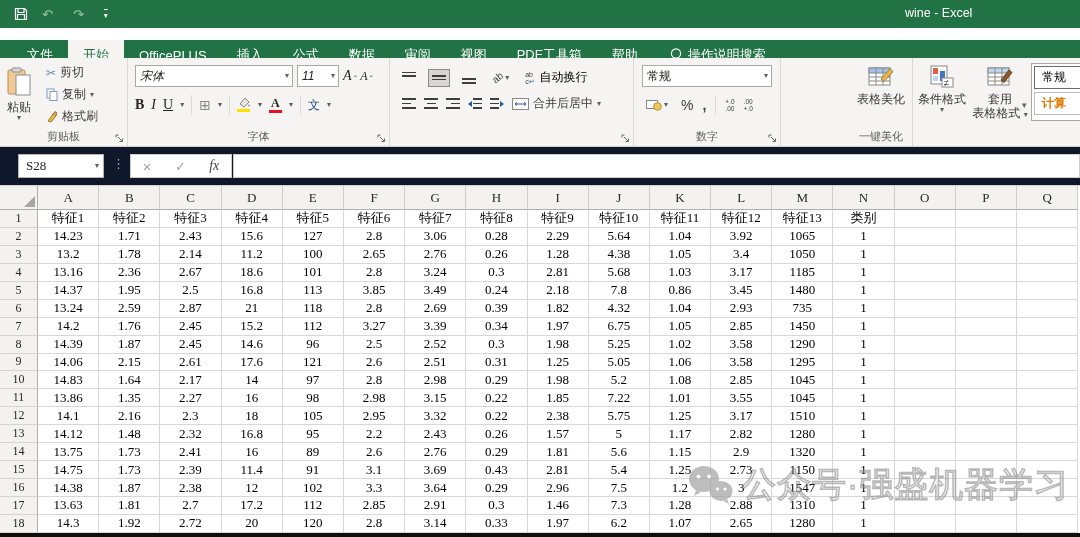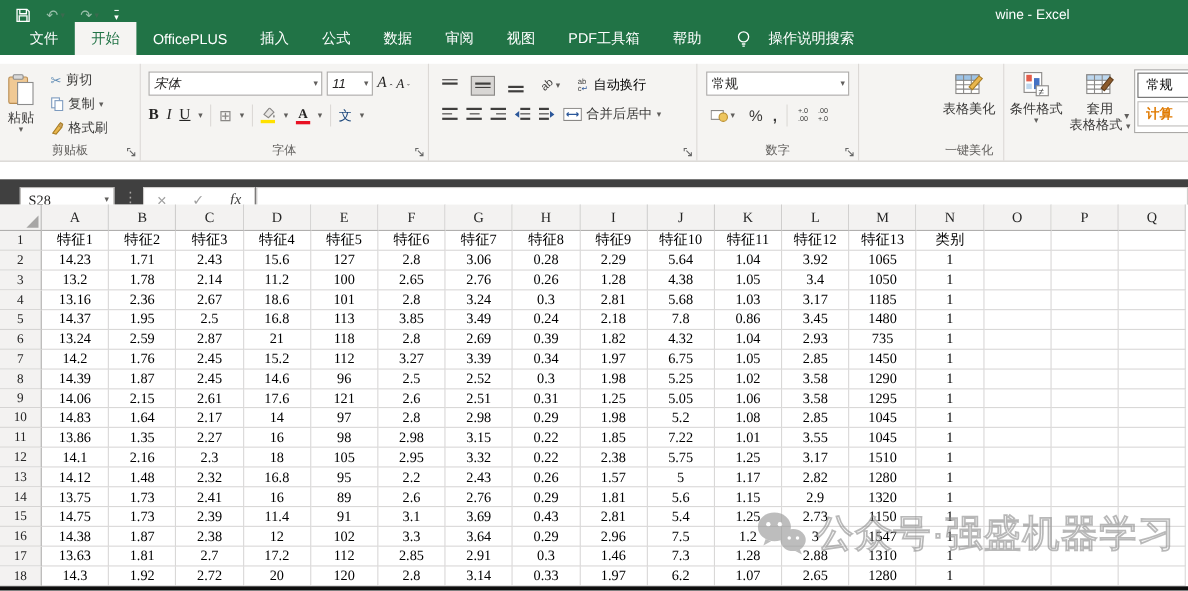--- a/index.html
+++ b/index.html
@@ -9,24 +9,24 @@
   
   .titlebar { position:absolute; left:0; top:0; width:1080px; height:28px; background:#217346; display:flex; align-items:center; }
   .qat { display:flex; align-items:center; gap:14px; padding-left:14px; color:#fff; }
   .qat .qbtn { display:flex; align-items:center; gap:2px; font-size:13px; color:#fff; }
   .qat .dim { opacity:.55; }
   .qat .dd { font-size:8px; opacity:.8; }
   .qat-more { border-top:1px solid rgba(255,255,255,.9); font-size:8px; padding-top:1px; color:#fff; }
   .win-title { position:absolute; left:905px; top:6px; color:#fff; font-size:12.5px; }
 
   
-  .tabrow { position:absolute; left:0; top:20px; width:1080px; height:30px; background:#217346; display:flex; align-items:stretch; padding-left:12px; }
+  .tabrow { position:absolute; left:0; top:40px; width:1080px; height:30px; background:#217346; display:flex; align-items:stretch; padding-left:12px; }
   .tab { color:#fff; font-size:13px; padding:0 15px; display:flex; align-items:center; cursor:default; white-space:nowrap; }
   .tab.active { background:#f5f4f2; color:#217346; }
-  .searchbox { display:flex; align-items:center; gap:16px; color:#fff; font-size:13px; padding-left:16px; }
+  .searchbox { display:flex; align-items:center; gap:5px; color:#fff; font-size:13px; padding-left:16px; }
 
   
   .ribbon { position:absolute; left:0; top:58px; width:1080px; height:89px; background:#f5f4f2; border-bottom:1px solid #d2cfcc; }
   .group { position:absolute; top:0; height:88px; border-right:1px solid #dcd9d6; }
   .group-label { position:absolute; bottom:2px; left:0; width:100%; text-align:center; font-size:11px; color:#605e5c; }
   .launcher { position:absolute; right:3px; bottom:3px; }
   .g-clipboard { left:0; width:128px; }
   .g-font { left:128px; width:262px; }
   .g-align { left:390px; width:244px; }
   .g-number { left:634px; width:147px; }
@@ -70,21 +70,21 @@
   .pct { font-size:14px; color:#3b3a39; }
   .deci { font-size:6.5px; line-height:7px; color:#3b3a39; text-align:center; }
 
   .gallery { position:absolute; left:1031px; top:5px; width:80px; border:1px solid #aba9a7; background:#fff; padding:2px; }
   .gal-cell { border:1px solid #d0cecc; height:23px; display:flex; align-items:center; padding-left:7px; font-size:12px; margin-bottom:3px; background:#fff; }
   .gal-cell.sel { border-color:#6b6b6b; }
   .gal-calc { color:#e07a00; font-weight:bold; border-color:#bfbdbb; }
   .gal-dd { position:absolute; left:1022px; top:42px; font-size:9px; color:#605e5c; }
 
   
-  .formula-row { position:absolute; left:0; top:163px; width:1080px; height:39px; background:#404040; border-bottom:1px solid #d2cfcc;padding-left:39px; }
+  .formula-row { position:absolute; left:0; top:147px; width:1080px; height:39px; background:#0f172a; border-bottom:1px solid #d2cfcc;padding-left:39px; }
   .name-box { position:absolute; left:18px; top:7px; width:86px; height:24px; background:#fff; border:1px solid #b7b5b3; display:flex; align-items:center; padding-left:7px; font-family:"Liberation Serif",serif; font-size:13px; color:#252423; }
   .name-box .dd { position:absolute; right:4px; }
   .fx-group { position:absolute; left:130px; top:7px; width:102px; height:24px; background:#fff; border:1px solid #d0cecc; display:flex; align-items:center; justify-content:space-around; }
   .fx-x { color:#a0a0a0; font-size:15px; }
   .fx-check { color:#a0a0a0; font-size:13px; }
   .fx-fx { font-family:"Liberation Serif",serif; font-style:italic; font-size:14px; color:#444; }
   .dots { position:absolute; left:112px; top:9px; color:#a9a7a5; font-size:13px; }
   .formula-field { position:absolute; left:233px; top:7px; width:847px; height:24px; background:#fff; border:1px solid #d0cecc; font-size:12px; padding-left:5px; display:flex; align-items:center; }
 
   

